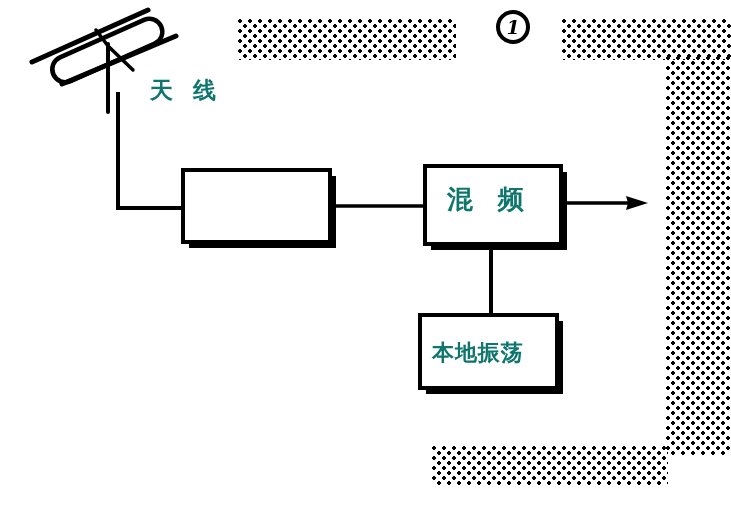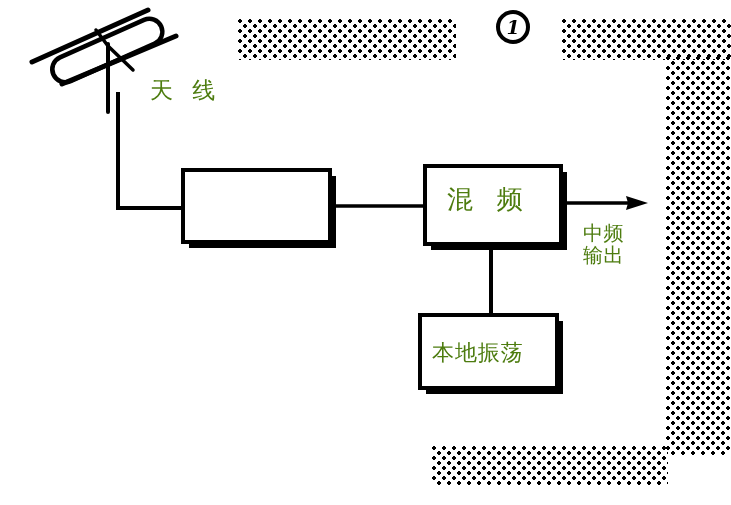--- a/index.html
+++ b/index.html
@@ -20,22 +20,22 @@
   #diagram-svg {
     position: absolute;
     left: 0;
     top: 0;
     width: 731px;
     height: 505px;
   }
   .cjk-label {
     position: absolute;
     font-family: "DejaVu Sans", sans-serif;
-    color: #4d7c0f;
-    font-weight: 400;
+    color: #0f766e;
+    font-weight: 700;
     white-space: nowrap;
     line-height: 1.12;
     letter-spacing: 0.08em;
   }
   #label-antenna {
     left: 150px;
     top: 78px;
     font-size: 23px;
     letter-spacing: 0.26em;
   }
@@ -188,18 +188,14 @@
     <span class="glyph">1</span>
   </div>
 
   <div class="cjk-label" id="label-antenna">天 线</div>
 
 
   <div class="cjk-label" id="label-mixer">混 频</div>
 
   <div class="cjk-label" id="label-local-osc">本地振荡</div>
 
-  <div class="cjk-label" id="label-if-output">
-    <span>中频</span>
-    <span>输出</span>
-  </div>
 
 </div>
 
 </body></html>

